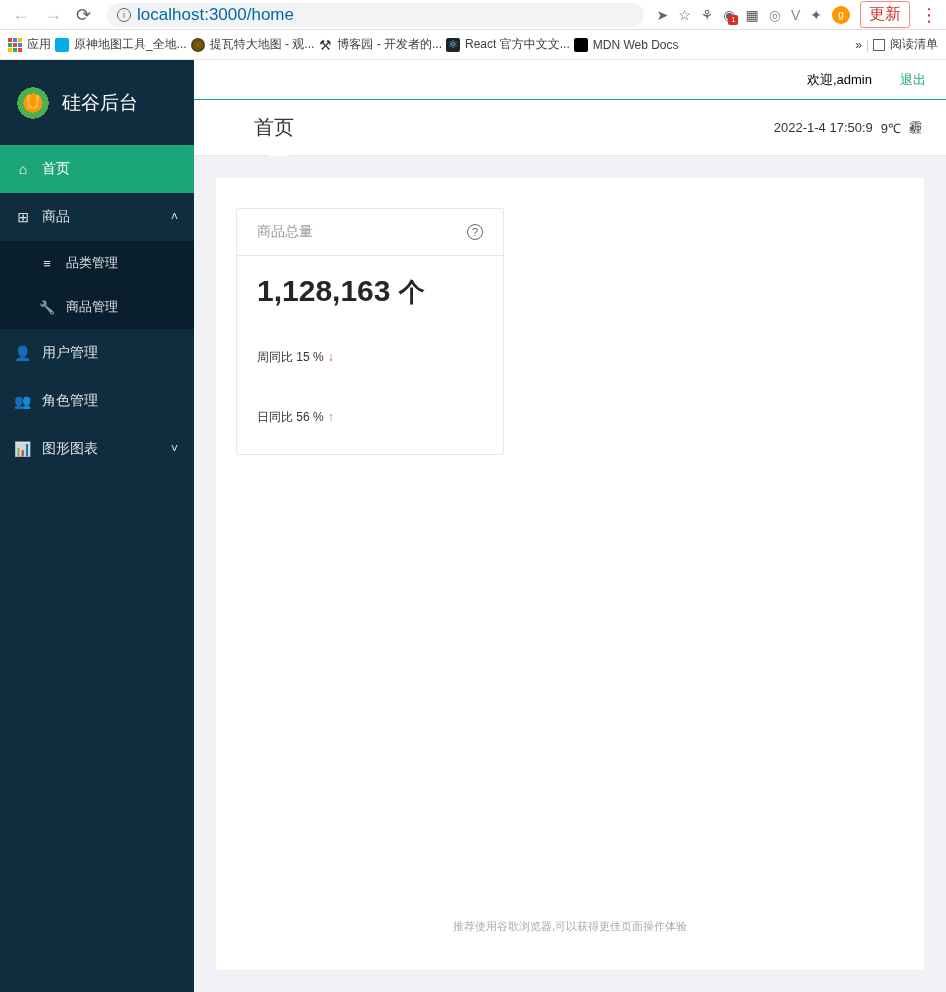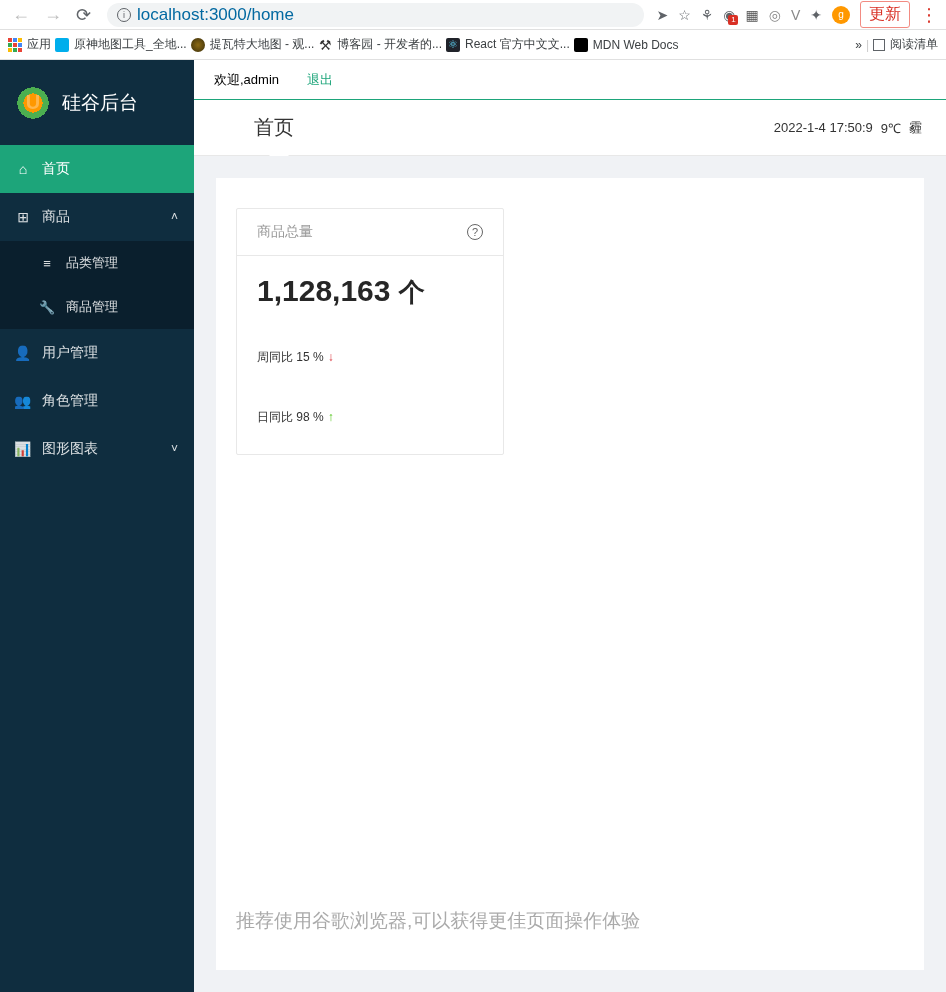--- a/index.html
+++ b/index.html
@@ -39,40 +39,40 @@
 .logo { width: 34px; height: 34px; border-radius: 50%; background: radial-gradient(circle, #ff9800 0%, #ff9800 40%, #4caf50 40%, #4caf50 65%, #0f2d3f 65%); display:flex; align-items:center; justify-content:center; color:#ffb74d; font-weight:bold; font-size:20px; }
 .logo-text { font-size: 19px; color: #fff; }
 .menu-item { height: 48px; display: flex; align-items: center; padding: 0 16px; gap: 12px; font-size: 14px; cursor: pointer; color: rgba(255,255,255,0.85); }
 .menu-item.active { background: #1da57a; color: #fff; }
 .menu-item .arrow { margin-left: auto; font-size: 12px; }
 .submenu .menu-item { padding-left: 40px; font-size: 13px; height: 44px; background: #0a1f2d; }
 .m-icon { width: 14px; display: inline-flex; justify-content: center; }
 
 
 .main { flex: 1; display: flex; flex-direction: column; background: #fff; }
-.header { height: 40px; display: flex; align-items: center; padding: 0 20px; gap: 20px; border-bottom: 1px solid #1da57a; font-size: 13px; }
+.header { height: 40px; display: flex; align-items: center; justify-content: flex-end; padding: 0 20px; gap: 20px; border-bottom: 1px solid #1da57a; font-size: 13px; }
 .logout { color: #1da57a; cursor: pointer; margin-left: 8px; }
 .subheader { height: 56px; display: flex; align-items: center; justify-content: space-between; padding: 0 24px 0 60px; border-bottom: 1px solid #e8e8e8; position: relative; }
 .page-title { font-size: 20px; color: #333; }
 .datetime { font-size: 13px; color: #333; display: flex; gap: 8px; align-items: center; }
 .subheader::after { content:''; position:absolute; bottom:-10px; left:75px; width:0; height:0; border-left:10px solid transparent; border-right:10px solid transparent; border-top:10px solid #fff; filter: drop-shadow(0 1px 0 #e8e8e8); }
 
 .content { flex: 1; padding: 22px; background: #f0f2f5; overflow: auto; position: relative; }
 .content-inner { background: #fff; min-height: 100%; padding: 30px 20px; display:flex; flex-direction:column; }
 .stat-card { width: 268px; border: 1px solid #e8e8e8; border-radius: 2px; }
 .stat-head { display: flex; justify-content: space-between; align-items: center; padding: 14px 20px; border-bottom: 1px solid #e8e8e8; color: #999; font-size: 14px; }
 .help-icon { width:16px; height:16px; border:1px solid #666; border-radius:50%; display:flex; align-items:center; justify-content:center; font-size:11px; color:#666; cursor:pointer; }
 .stat-body { padding: 18px 20px 24px; }
 .stat-num { font-size: 30px; font-weight: 600; color: #262626; margin-bottom: 12px; }
 .stat-num .unit { font-size: 26px; }
 .stat-row { font-size: 12px; color: #333; line-height: 26px; margin-top: 34px; }
 .arrow-down { color: #d9363e; margin-left: 4px; }
 .arrow-up { color: #52c41a; margin-left: 4px; }
 
-.footer { color: #aaa; font-size: 19px; padding-bottom: 6px; margin-top:auto; }
+.footer { text-align: center; color: #aaa; font-size: 11px; padding-bottom: 6px; margin-top:auto; }
 </style>
 </head>
 <body>
 
 <div class="browser-bar">
   <span class="nav-btn disabled">←</span>
   <span class="nav-btn disabled">→</span>
   <span class="nav-btn">⟳</span>
   <div class="addr-box">
     <span class="info-icon">i</span>
@@ -198,21 +198,21 @@
             <span class="help-icon">?</span>
           </div>
           <div class="stat-body">
             <div class="stat-num">
               <span>1,128,163</span> <span class="unit">个</span>
             </div>
             <div class="stat-row">
               <span>周同比 15 %</span><span class="arrow-down">↓</span>
             </div>
             <div class="stat-row">
-              <span>日同比 98 %</span><span class="arrow-up">↑</span>
+              <span>日同比 56 %</span><span class="arrow-up">↑</span>
             </div>
           </div>
         </div>
         <div class="footer">推荐使用谷歌浏览器,可以获得更佳页面操作体验</div>
       </div>
     </div>
   </main>
 </div>
 
 </body></html>

